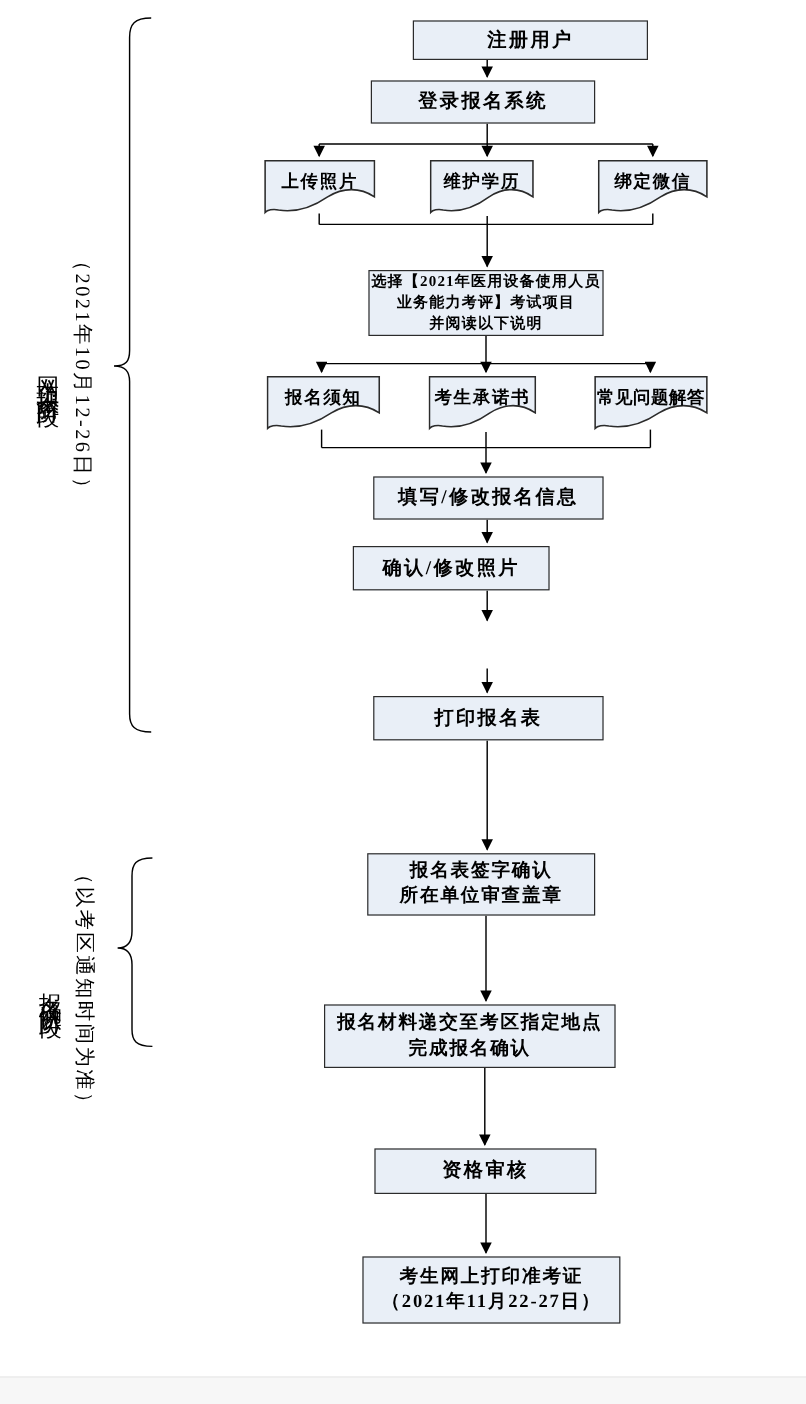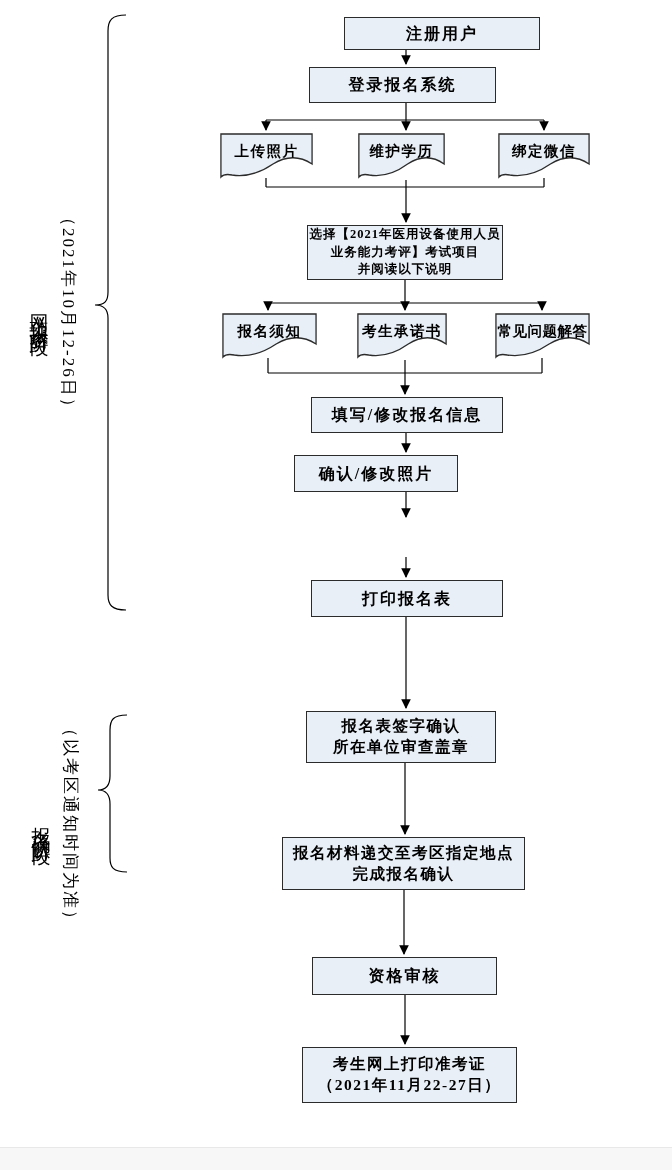--- a/index.html
+++ b/index.html
@@ -156,21 +156,21 @@
 
   <div class="box" style="left:311px;top:580px;width:192px;height:37px;">
     <span>打印报名表</span>
   </div>
 
   <div class="box twoline" style="left:306px;top:711px;width:190px;height:52px;">
     <span>报名表签字确认</span>
     <span>所在单位审查盖章</span>
   </div>
 
-  <div class="box twoline" style="left:282px;top:837px;width:243px;height:53px;">
+  <div class="box twoline" style="left:270px;top:837px;width:243px;height:53px;">
     <span>报名材料递交至考区指定地点</span>
     <span>完成报名确认</span>
   </div>
 
   <div class="box" style="left:312px;top:957px;width:185px;height:38px;">
     <span>资格审核</span>
   </div>
 
   <div class="box twoline" style="left:302px;top:1047px;width:215px;height:56px;">
     <span>考生网上打印准考证</span>

